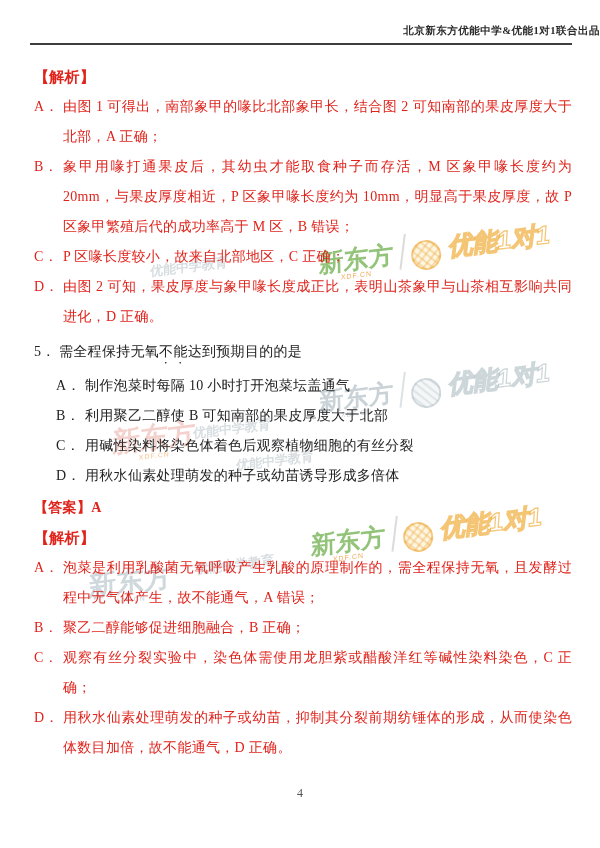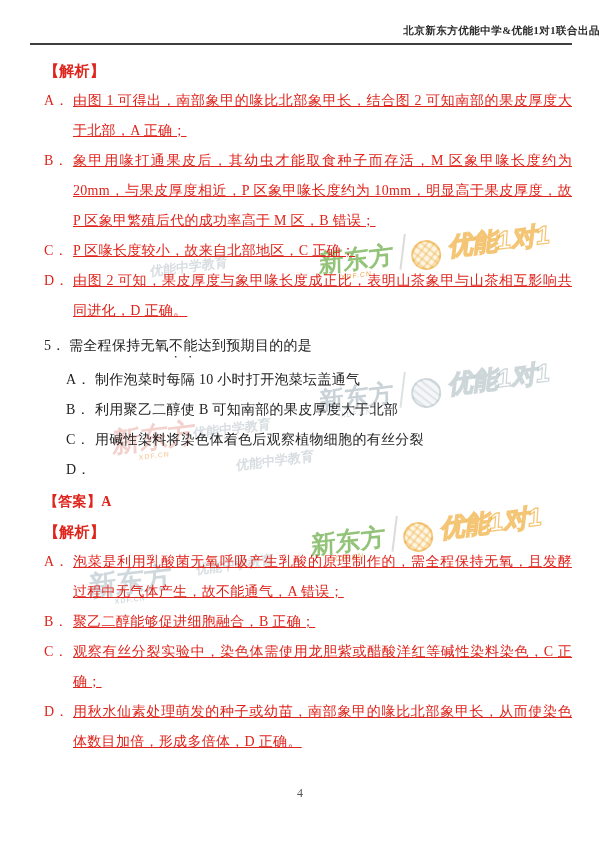--- a/index.html
+++ b/index.html
@@ -22,31 +22,31 @@
     letter-spacing:0.5px;
   }
   .header-rule {
     margin:5px 28px 0 30px;
     border-top:2px solid #3e3e3e;
   }
   
   .main {
     position:relative;
     z-index:2;
-    margin-top:11px;
-    padding:0 28px 0 44px;
+    margin-top:17px;
+    padding:0 28px 0 34px;
     font-size:14px;
     line-height:30px;
     letter-spacing:0.3px;
   }
   .red { color:#df241c; }
   .heading { font-weight:bold; font-size:15px; line-height:30px; }
   .item { display:flex; }
   .item .label { flex:none; width:29px; }
-  .item .text { flex:1; text-align:justify;text-decoration:underline; }
+  .item .text { flex:1; text-align:justify; }
   .q-block { margin-top:5px; }
   .q-stem .q-num { display:inline-block; width:25px; }
   .emph {
     -webkit-text-emphasis:filled dot #222;
     -webkit-text-emphasis-position:under left;
     text-emphasis:filled dot #222;
     text-emphasis-position:under left;
   }
   .options { padding-left:22px; margin-top:4px; }
   .option { display:flex; line-height:30px; }
@@ -214,20 +214,21 @@
         <div class="option">
           <span class="label">B．</span>
           <div class="text">利用聚乙二醇使 B 可知南部的果皮厚度大于北部</div>
         </div>
         <div class="option">
           <span class="label">C．</span>
           <div class="text">用碱性染料将染色体着色后观察植物细胞的有丝分裂</div>
         </div>
         <div class="option">
           <span class="label">D．</span>
+          <div class="text">用秋水仙素处理萌发的种子或幼苗诱导形成多倍体</div>
         </div>
       </div>
     </div>
 
     <div class="answer-line red"><span>【答案】</span><span class="ans-val">A</span></div>
 
     <div class="heading red">【解析】</div>
 
     <div class="item red">
       <span class="label">A．</span>
@@ -236,21 +237,21 @@
     <div class="item red">
       <span class="label">B．</span>
       <div class="text">聚乙二醇能够促进细胞融合，B 正确；</div>
     </div>
     <div class="item red">
       <span class="label">C．</span>
       <div class="text">观察有丝分裂实验中，染色体需使用龙胆紫或醋酸洋红等碱性染料染色，C 正确；</div>
     </div>
     <div class="item red">
       <span class="label">D．</span>
-      <div class="text">用秋水仙素处理萌发的种子或幼苗，南部象甲的喙比北部象甲长，从而使染色体数目加倍，形成多倍体，D 正确。</div>
+      <div class="text">用秋水仙素处理萌发的种子或幼苗，抑制其分裂前期纺锤体的形成，从而使染色体数目加倍，故不能通气，D 正确。</div>
     </div>
 
   </div>
 
   <div class="footer">
     <span>4</span>
   </div>
 
 </div>
 

